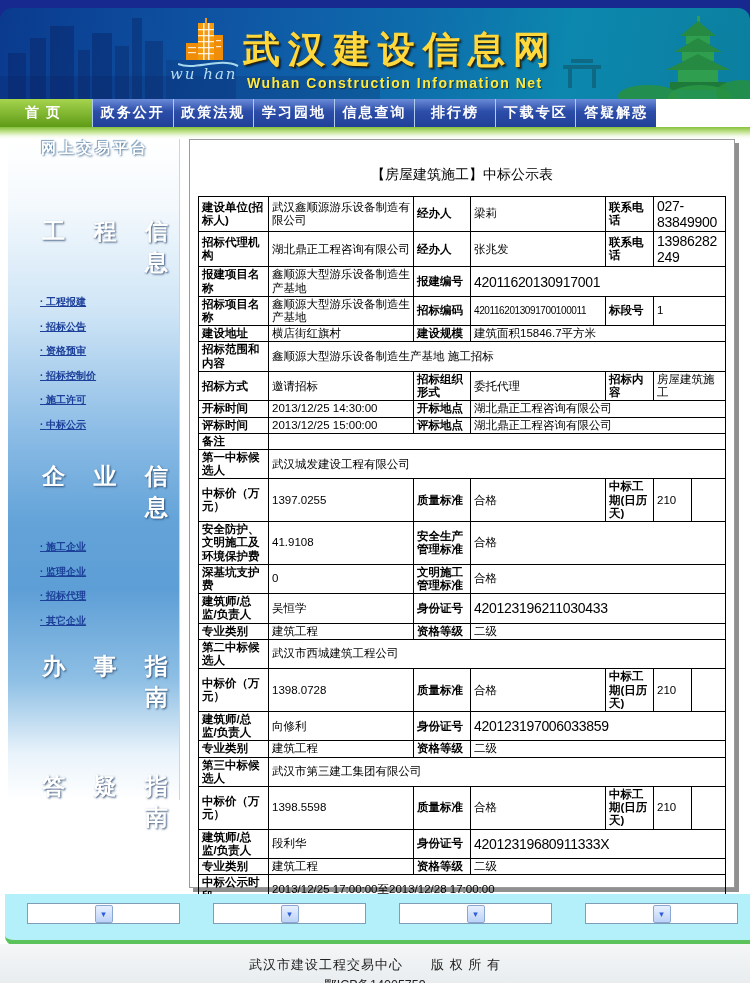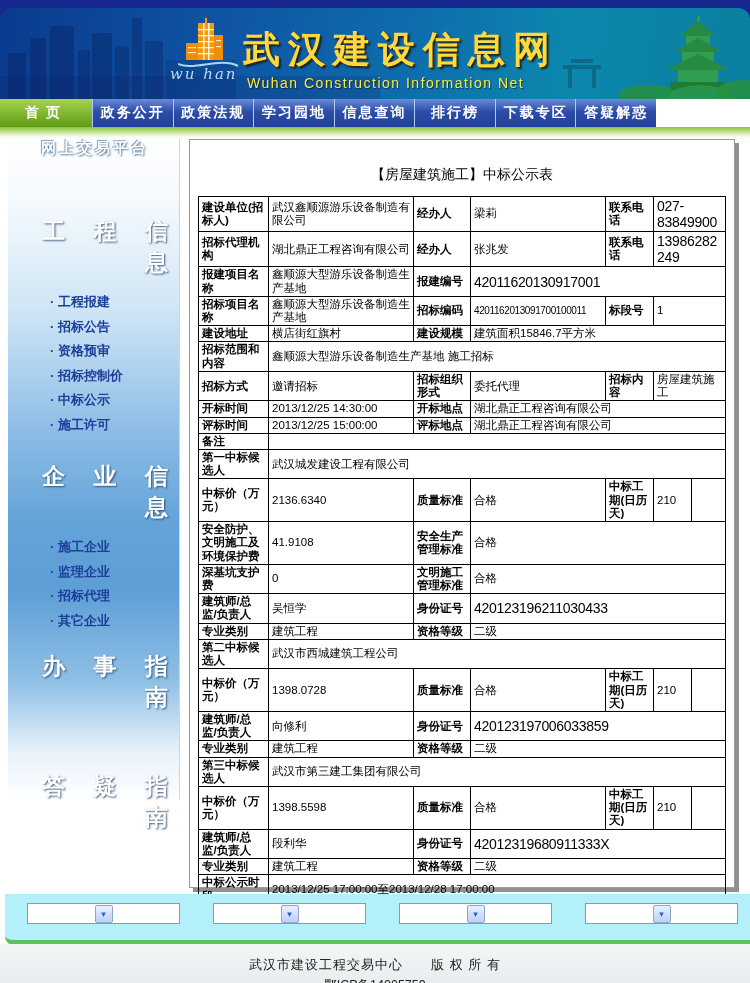--- a/index.html
+++ b/index.html
@@ -9,21 +9,21 @@
   
   .banner-wrap{position:absolute;left:0;top:0;width:750px;height:99px;background:#17298f;padding:0;}
   .banner{position:absolute;left:0;top:8px;width:750px;height:91px;border-radius:12px 12px 0 0;overflow:hidden;
           background:linear-gradient(100deg,#0a3a8e 0%,#0f55a4 30%,#0e6dac 55%,#0c87ae 75%,#0b7f9f 100%);}
   .banner svg{position:absolute;left:0;top:0;}
   .logo{position:absolute;left:178px;top:10px;width:70px;height:80px;}
   .logo-script{position:absolute;left:-8px;top:47px;font-family:"DejaVu Serif","Liberation Serif",serif;
                font-style:italic;font-size:15px;color:#b9ddf1;letter-spacing:2px;}
   .site-title{position:absolute;left:243px;top:17px;font-size:37px;font-weight:bold;color:#ffd83d;
               letter-spacing:8px;text-shadow:2px 2px 2px rgba(0,0,0,.65),1px 1px 0 #7a5a00;white-space:nowrap;}
-  .site-sub{position:absolute;left:247px;top:67px;font-size:14px;font-weight:normal;color:#ffe93e;
+  .site-sub{position:absolute;left:247px;top:67px;font-size:14px;font-weight:bold;color:#ffe93e;
             letter-spacing:1.5px;text-shadow:1px 1px 1px rgba(0,0,0,.55);white-space:nowrap;}
 
   
   .nav{position:absolute;left:0;top:99px;width:656px;height:28px;display:flex;
        background:linear-gradient(#a6d44e,#5f9b16);}
   .nav-tab{flex:1;display:flex;align-items:center;justify-content:center;color:#fff;font-weight:bold;
            font-size:14px;letter-spacing:2px;cursor:pointer;
            background:linear-gradient(#6a8ad8 0%,#2c4da8 45%,#203f98 100%);border-left:1px solid #aecdf0;}
   .nav-tab.active{flex:0 0 92px;background:none;border-left:none;letter-spacing:7px;}
   .nav-under{position:absolute;left:0;top:127px;width:750px;height:12px;
@@ -34,21 +34,21 @@
            background:linear-gradient(180deg,#ffffff 0%,#f4f9fd 10%,#cfe5f6 26%,#8dbde6 44%,#63a3d8 58%,#5d9ed6 68%,#8fc0e5 82%,#e9f3fb 93%,#ffffff 100%);}
   .side-platform{text-align:center;color:#fff;font-size:15px;font-weight:bold;letter-spacing:3px;
                  padding-left:3px;text-shadow:1px 1px 2px #5d7f9f,-1px -1px 1px #7da0bf;}
   .side-sec-title{text-align:right;color:#fff;font-size:23px;font-weight:bold;letter-spacing:11px;padding-left:11px;
                   text-shadow:1px 1px 2px rgba(35,65,105,.85);cursor:pointer;}
   .side-sec:nth-of-type(1){margin-top:58px;}
   .side-sec:nth-of-type(2){margin-top:24px;}
   .side-sec:nth-of-type(3){margin-top:18px;}
   .side-sec:nth-of-type(4){margin-top:58px;}
   .side-links{margin-top:12px;}
-  .side-link{padding-left:42px;height:24.5px;line-height:24.5px;color:#1c3f99;font-size:13px;font-weight:bold;cursor:pointer;}
+  .side-link{padding-left:32px;height:24.5px;line-height:24.5px;color:#1c3f99;font-size:10px;font-weight:bold;cursor:pointer;text-decoration:underline;}
   .side-link::before{content:"· ";}
 
   
   .content{position:absolute;left:189px;top:139px;width:546px;height:749px;background:#fff;
            border:1px solid #9b9b9b;box-shadow:4px 4px 0 #909090;box-sizing:border-box;}
   .table-title{margin-top:26px;text-align:center;font-size:14px;color:#000;}
   table.bid{margin:12px auto 0;border-collapse:collapse;width:527px;table-layout:fixed;}
   table.bid td{border:1px solid #000;padding:1px 3px;font-size:11.5px;line-height:1.15;
                word-break:break-all;vertical-align:middle;color:#000;}
   table.bid td.lbl{font-weight:bold;}
@@ -152,22 +152,22 @@
   <div class="sidebar">
     <div class="side-platform">网上交易平台</div>
     <div>
         <div class="side-sec">
           <div class="side-sec-title">工 程 信 息</div>
           <div class="side-links">
             <div class="side-link">工程报建</div>
             <div class="side-link">招标公告</div>
             <div class="side-link">资格预审</div>
             <div class="side-link">招标控制价</div>
+            <div class="side-link">施工许可</div>
             <div class="side-link">中标公示</div>
-            <div class="side-link">施工许可</div>
           </div>
         </div>
         <div class="side-sec">
           <div class="side-sec-title">企 业 信 息</div>
           <div class="side-links">
             <div class="side-link">施工企业</div>
             <div class="side-link">监理企业</div>
             <div class="side-link">招标代理</div>
             <div class="side-link">其它企业</div>
           </div>
@@ -259,21 +259,21 @@
           <tr>
             <td class="lbl">备注</td>
             <td colspan="6"></td>
           </tr>
           <tr>
             <td class="lbl">第一中标候选人</td>
             <td colspan="6">武汉城发建设工程有限公司</td>
           </tr>
           <tr class="tall">
             <td class="lbl">中标价（万元）</td>
-            <td>2136.6340</td>
+            <td>1397.0255</td>
             <td class="lbl">质量标准</td>
             <td>合格</td>
             <td class="lbl">中标工期(日历天)</td>
             <td>210</td>
             <td></td>
           </tr>
           <tr>
             <td class="lbl">安全防护、文明施工及环境保护费</td>
             <td>41.9108</td>
             <td class="lbl">安全生产管理标准</td>

